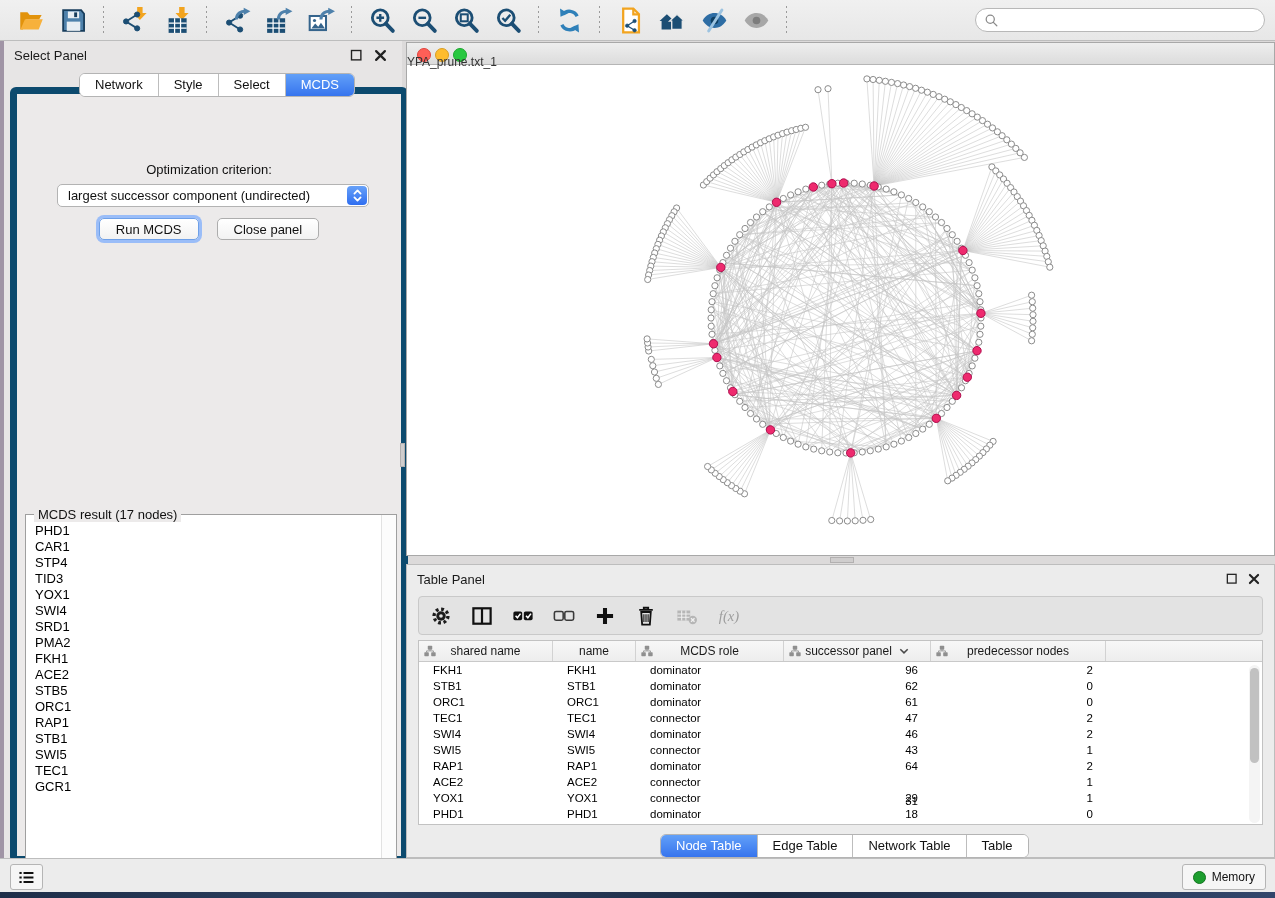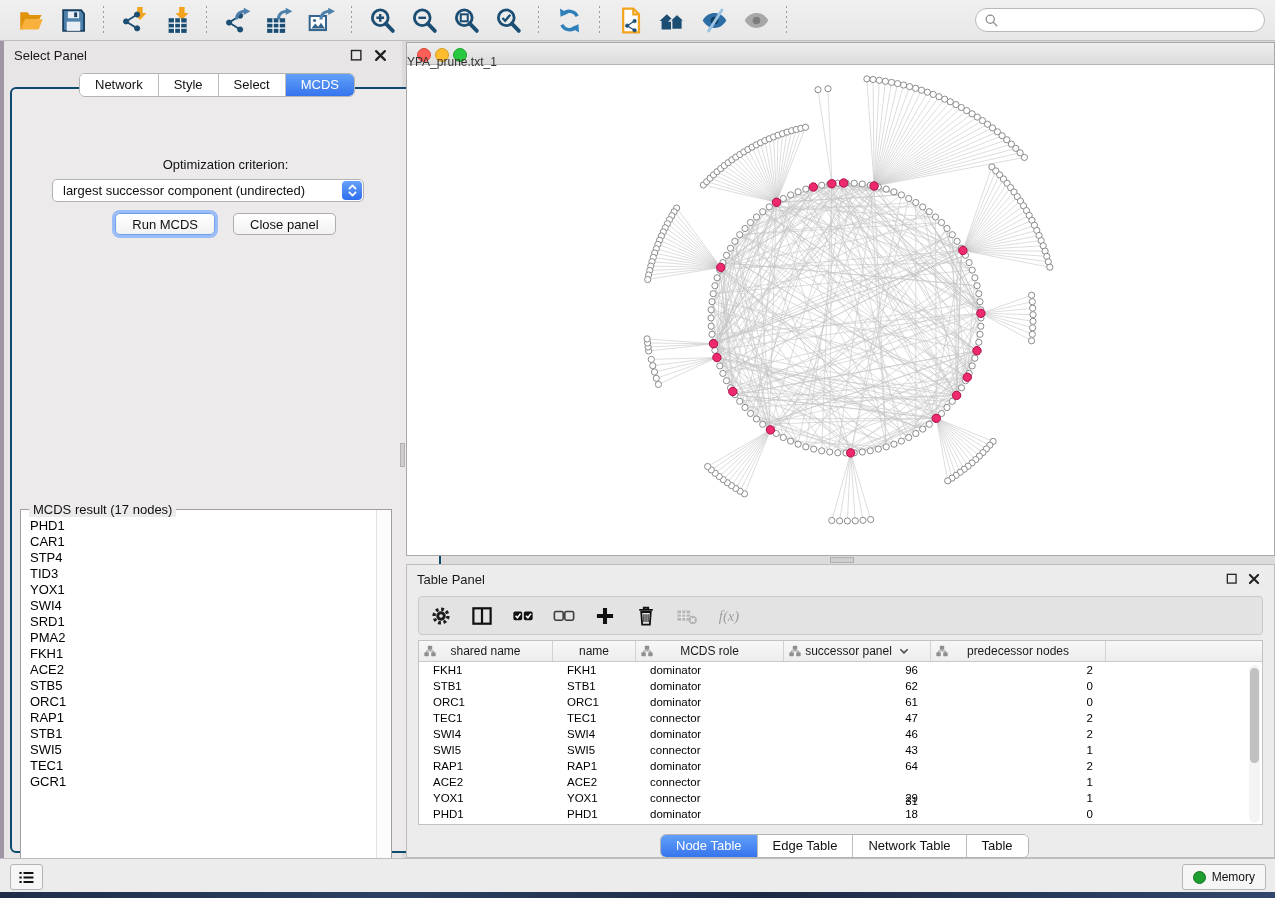--- a/index.html
+++ b/index.html
@@ -23,21 +23,21 @@
   }
   .searchbox input{border:none;outline:none;flex:1;font-size:12px;background:transparent;margin-left:5px;font-family:"Liberation Sans",sans-serif;}
   
   #desktop-left{position:absolute;left:0;top:41px;width:4px;height:851px;background:#a094a5;}
   #desktop-bottom{position:absolute;left:0;top:892px;width:1275px;height:6px;background:linear-gradient(90deg,#1e2e49,#2c4061 30%,#1c2b45 60%,#32466b);}
   
   #control-panel{position:absolute;left:4px;top:41px;width:398px;height:817px;background:#e7e5e5;}
   .panel-titlebar{position:absolute;left:0;top:0;width:100%;height:26px;}
   .panel-title{position:absolute;left:10px;top:7px;font-size:13px;color:#1a1a1a;}
   .panel-ico{position:absolute;top:7px;width:15px;height:15px;cursor:default;}
-  .cp-box{position:absolute;left:6px;top:46px;width:384px;height:762px;background:#eceaea;border:2px solid #0c4a6e;border-radius:6px;padding-left:43px;}
+  .cp-box{position:absolute;left:6px;top:46px;width:384px;height:762px;background:#eceaea;border:7px solid #0c4a6e;border-radius:6px;}
   .seg-tabs{position:absolute;display:flex;height:22px;border:1px solid #b4b4b4;border-radius:6px;overflow:hidden;background:#fff;z-index:5;}
   #cp-tabs{left:75px;top:32px;}
   .seg{padding:0 15px;font-size:13px;line-height:22px;color:#111;background:#fff;border-right:1px solid #bdbdbd;cursor:default;white-space:nowrap;}
   .seg:last-child{border-right:none;}
   .seg.active{background:linear-gradient(#62a0f8,#3674ee);color:#fff;}
   .opt-label{position:absolute;left:0;top:68px;width:100%;text-align:center;font-size:13px;color:#111;}
   .popup{
     position:absolute;left:40px;top:90px;width:312px;height:23px;background:#fff;
     border:1px solid #b3b3b3;border-radius:5px;box-sizing:border-box;
   }

